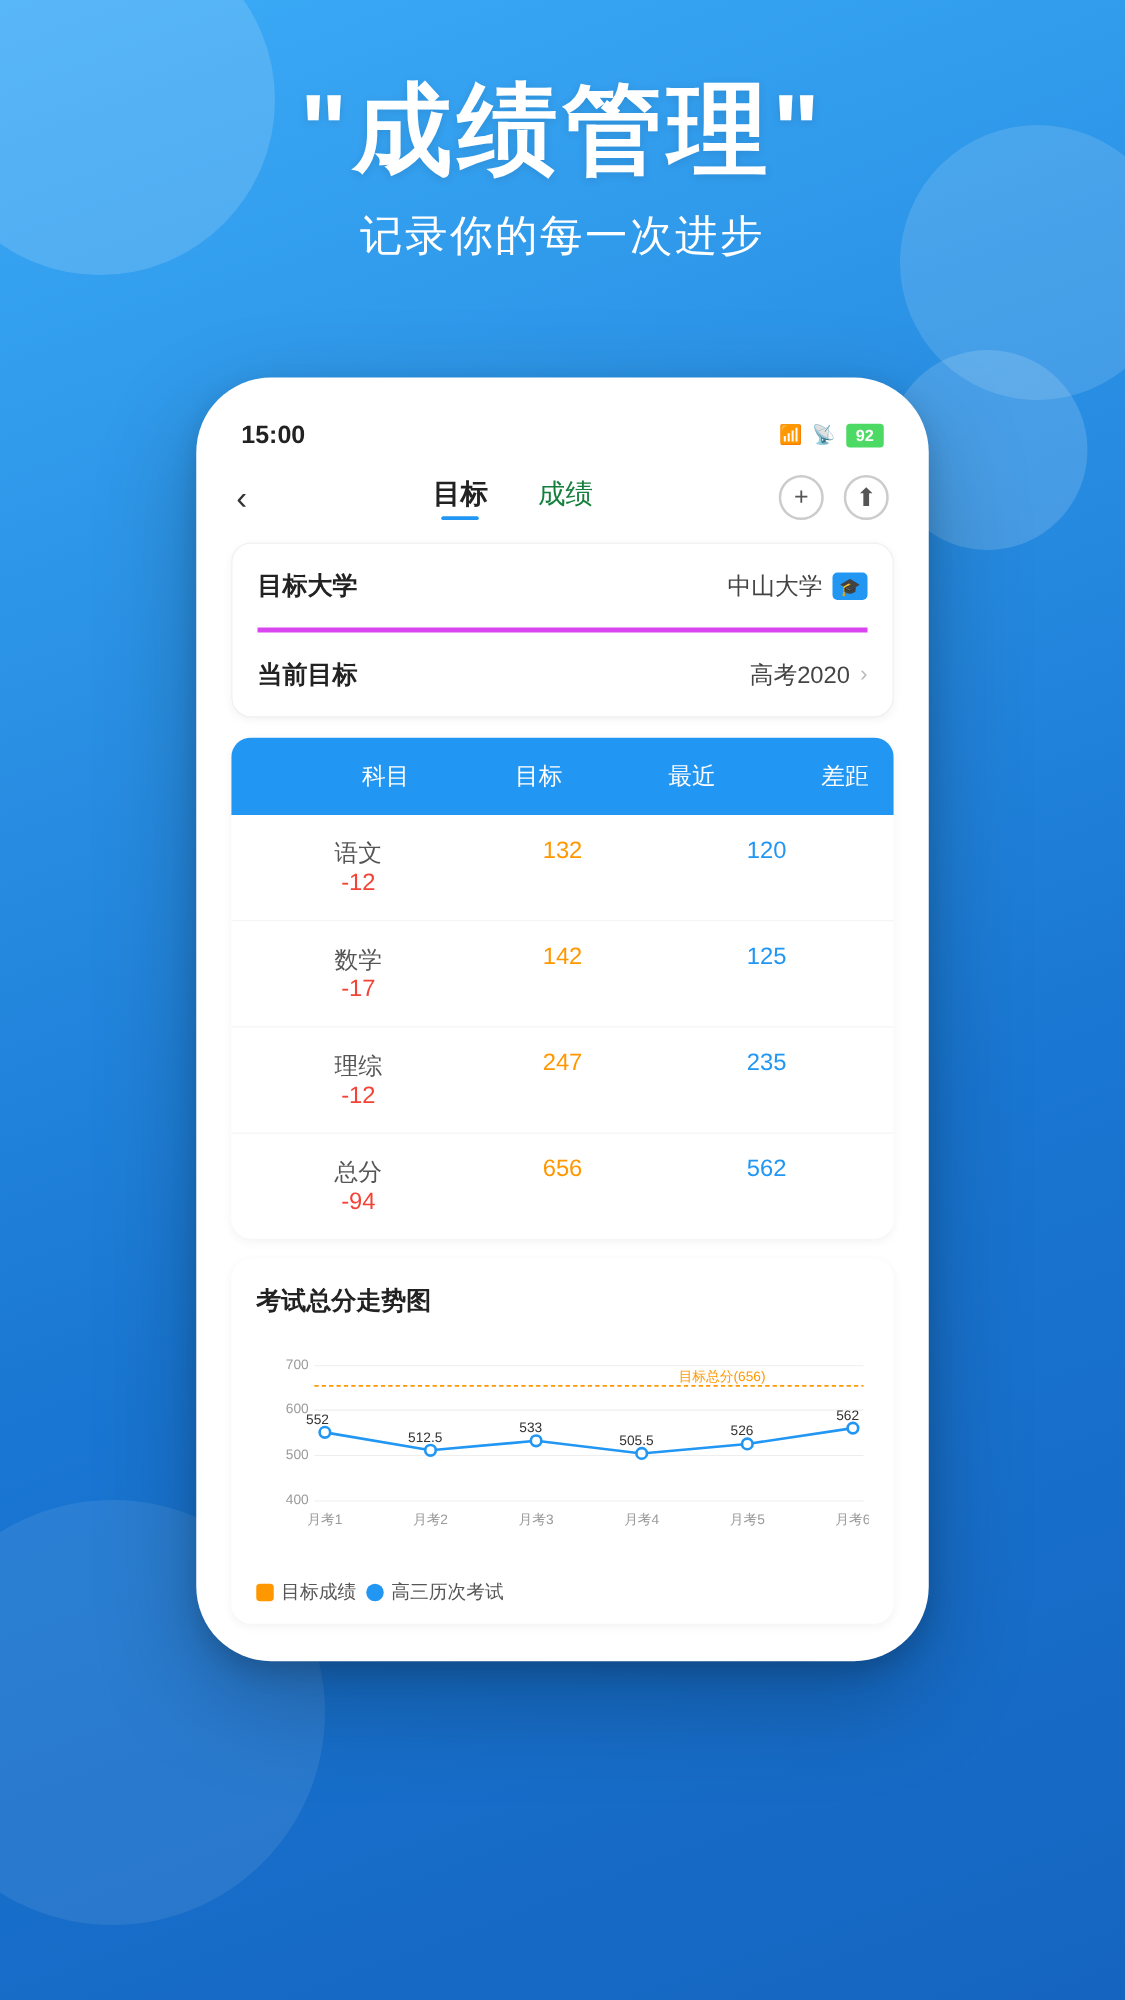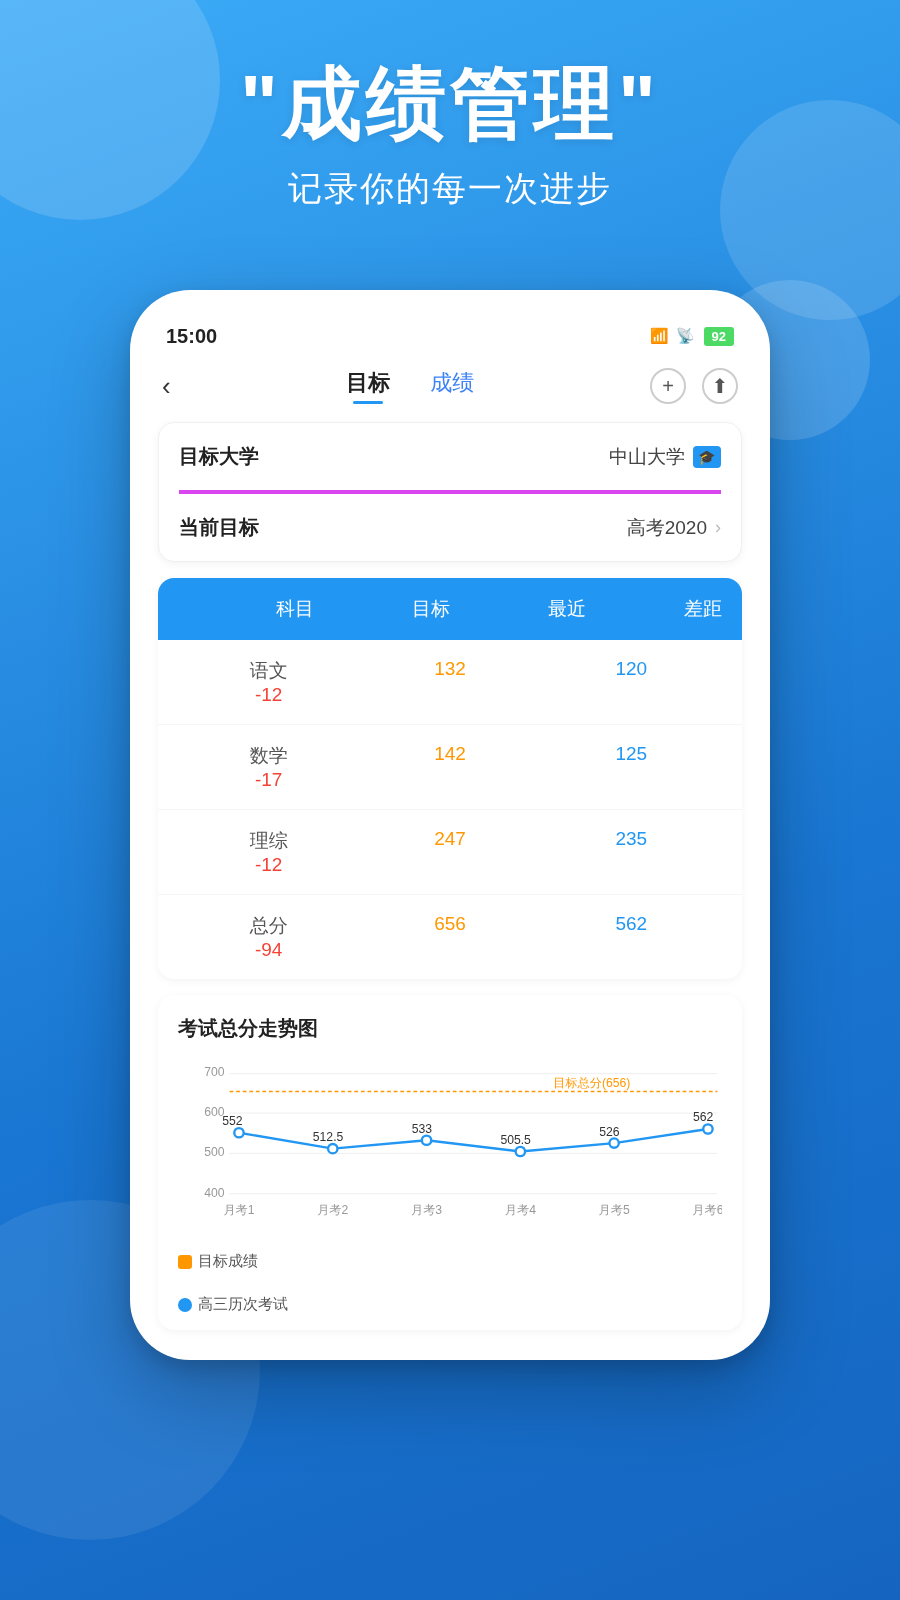--- a/index.html
+++ b/index.html
@@ -68,24 +68,24 @@
       font-size: 34px;
       color: white;
       margin-top: 18px;
       font-weight: 400;
       letter-spacing: 2px;
     }
 
     
     .phone-wrap {
       position: absolute;
-      top: 290px;
+      top: 302px;
       left: 50%;
       transform: translateX(-50%);
-      width: 640px;
+      width: 586px;
       z-index: 20;
     }
     .phone {
       background: white;
       border-radius: 60px;
       padding: 24px 0 30px;
       box-shadow: 0 30px 80px rgba(0,0,0,0.25), 0 8px 20px rgba(0,0,0,0.15);
       overflow: hidden;
       position: relative;
     }
@@ -133,21 +133,21 @@
       color: #333;
       cursor: pointer;
     }
     .nav-tabs {
       display: flex;
       gap: 40px;
       align-items: center;
     }
     .nav-tab {
       font-size: 22px;
-      color: #3b82f6;
+      color: #15803d;
       position: relative;
       padding-bottom: 6px;
     }
     .nav-tab.active {
       color: #222;
       font-weight: 600;
     }
     .nav-tab.active::after {
       content: '';
       position: absolute;
@@ -277,24 +277,23 @@
     .chart-area {
       position: relative;
       height: 180px;
     }
     .chart-svg {
       width: 100%;
       height: 100%;
     }
     .chart-legend {
       display: flex;
-      gap: 24px;
+      gap: 8px;
       margin-top: 10px;
       padding-top: 8px;
-      flex-direction: column;
     }
     .legend-item {
       display: flex;
       align-items: center;
       gap: 6px;
       font-size: 15px;
       color: #555;
     }
     .legend-dot {
       width: 14px; height: 14px;

